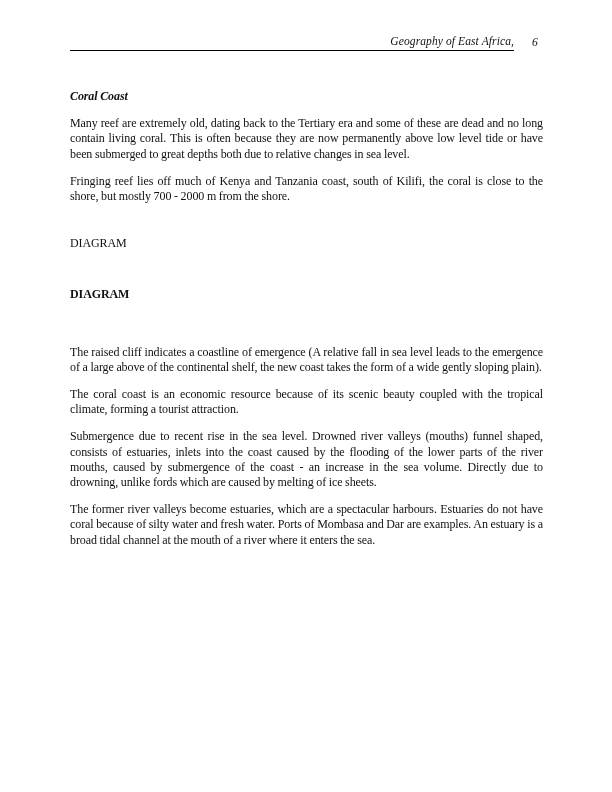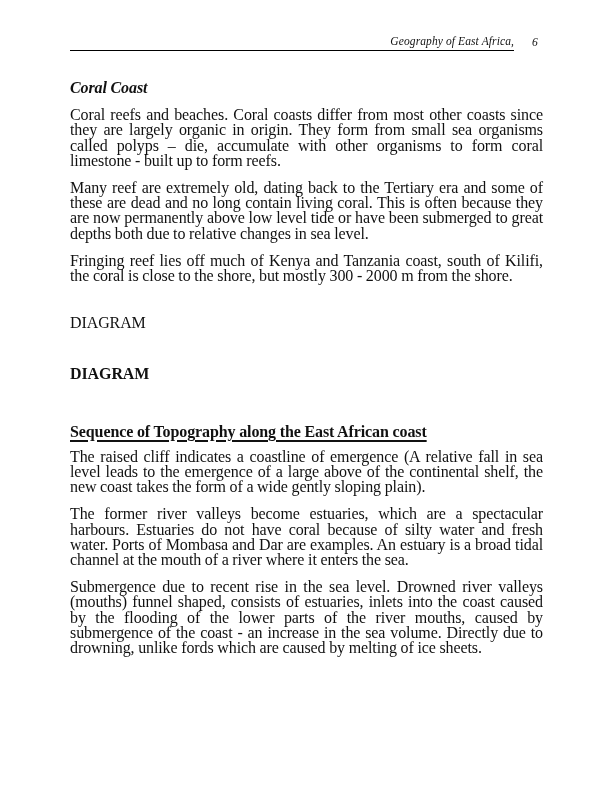--- a/index.html
+++ b/index.html
@@ -39,24 +39,24 @@
   }
   .header-page-number {
     font-style: italic;
     font-size: 11.5px;
     margin-left: 18px;
     padding-bottom: 3px;
   }
   
   .body-text {
     position: absolute;
-    top: 80px;
+    top: 89px;
     left: 70px;
     width: 473px;
-    font-size: 16px;
+    font-size: 12px;
     line-height: 15.2px;
     letter-spacing: -0.1px;
     word-spacing: -0.2px;
   }
   .para {
     margin: 0 0 12px 0;
     text-align: justify;
     text-align-last: left;
   }
   .h-bi {
@@ -89,35 +89,34 @@
     <div class="header-rule">
       <span class="header-title">Geography of East Africa,</span>
     </div>
     <span class="header-page-number">6</span>
   </div>
 
   <div class="body-text">
 
     <div class="h-bi">Coral Coast</div>
 
-    <p class="para">Coral reefs and beaches. Coral coasts differ from most other coasts since they are largely organic in origin. They form from small sea organisms called polyps – die, accumulate with other organisms to form coral limestone - built up to form reefs.</p>
 
     <p class="para">Many reef are extremely old, dating back to the Tertiary era and some of these are dead and no long contain living coral. This is often because they are now permanently above low level tide or have been submerged to great depths both due to relative changes in sea level.</p>
 
-    <p class="para">Fringing reef lies off much of Kenya and Tanzania coast, south of Kilifi, the coral is close to the shore, but mostly 300 - 2000 m from the shore.</p>
+    <p class="para">Fringing reef lies off much of Kenya and Tanzania coast, south of Kilifi, the coral is close to the shore, but mostly 700 - 2000 m from the shore.</p>
 
     <div class="label-plain">DIAGRAM</div>
 
 
     <div class="label-bold">DIAGRAM</div>
 
-    <div class="h-u">Sequence of Topography along the East African coast</div>
 
     <p class="para">The raised cliff indicates a coastline of emergence (A relative fall in sea level leads to the emergence of a large above of the continental shelf, the new coast takes the form of a wide gently sloping plain).</p>
 
+    <p class="para">The coral coast is an economic resource because of its scenic beauty coupled with the tropical climate, forming a tourist attraction.</p>
 
 
+    <p class="para">Submergence due to recent rise in the sea level. Drowned river valleys (mouths) funnel shaped, consists of estuaries, inlets into the coast caused by the flooding of the lower parts of the river mouths, caused by submergence of the coast - an increase in the sea volume. Directly due to drowning, unlike fords which are caused by melting of ice sheets.</p>
+
     <p class="para">The former river valleys become estuaries, which are a spectacular harbours. Estuaries do not have coral because of silty water and fresh water. Ports of Mombasa and Dar are examples. An estuary is a broad tidal channel at the mouth of a river where it enters the sea.</p>
-
-    <p class="para">Submergence due to recent rise in the sea level. Drowned river valleys (mouths) funnel shaped, consists of estuaries, inlets into the coast caused by the flooding of the lower parts of the river mouths, caused by submergence of the coast - an increase in the sea volume. Directly due to drowning, unlike fords which are caused by melting of ice sheets.</p>
 
   </div>
 </div>
 
 </body></html>

